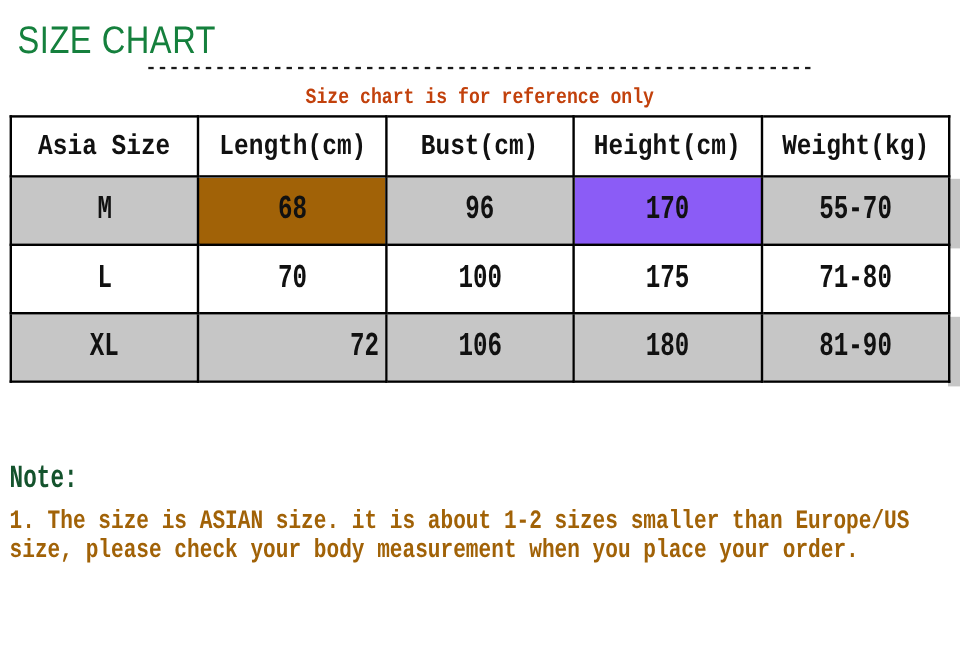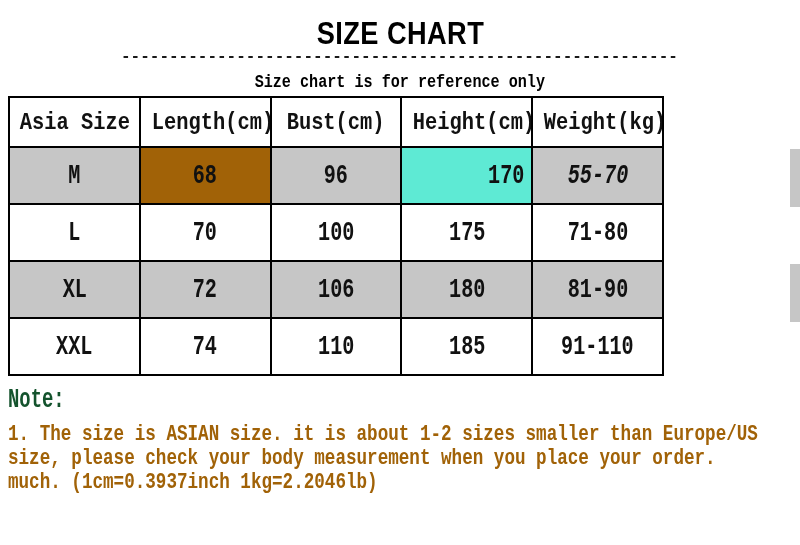--- a/index.html
+++ b/index.html
@@ -13,26 +13,25 @@
     height: 545px;
     overflow: hidden;
     font-family: "Liberation Mono", "DejaVu Sans Mono", monospace;
     color: #111111;
   }
   .abs { position: absolute; }
 
   
   .title {
     top: 16px; left: 0; width: 800px;
-    text-align: center;
     font-family: "Liberation Sans", "DejaVu Sans", sans-serif;
-    font-weight: bold;
+    font-weight: normal;
     font-size: 32px;
     line-height: 34px;
-    color: #000000;
+    color: #15803d;
     letter-spacing: 0.5px;
   }
   .title .sx { display: inline-block; transform: scaleX(0.85); transform-origin: center; }
 
   
   .divider {
     top: 50px; left: 121px; width: 558px; height: 15px;
     overflow: hidden;
     white-space: nowrap;
     font-size: 16px;
@@ -41,28 +40,28 @@
     color: #1a1a1a;
   }
 
   
   .subtitle {
     top: 72px; left: 0; width: 800px;
     text-align: center;
     font-size: 18px;
     font-weight: bold;
     line-height: 21px;
-    color: #000000;
+    color: #c2410c;
   }
   .subtitle .sx { display: inline-block; transform: scaleX(0.84); transform-origin: center; }
 
   
   .size-table-wrap { top: 96px; left: 8px; width: 784px; }
   table.size-table {
-    width: 656px;
+    width: 784px;
     border-collapse: collapse;
     table-layout: fixed;
     padding-left: 40px;
   }
   table.size-table td {
     border: 2px solid #000000;
     text-align: center;
     vertical-align: middle;
     padding: 0;
     overflow: hidden;
@@ -127,49 +126,41 @@
         <td><span class="th-sx">Asia Size</span></td>
         <td><span class="th-sx">Length(cm)</span></td>
         <td><span class="th-sx">Bust(cm)</span></td>
         <td><span class="th-sx">Height(cm)</span></td>
         <td><span class="th-sx">Weight(kg)</span></td>
       </tr>
       <tr class="bodyrow shaded">
         <td style="background: rgb(198, 198, 198);"><span class="td-sx">M</span></td>
         <td style="background: #a16207;"><span class="td-sx">68</span></td>
         <td style="background: rgb(198, 198, 198);"><span class="td-sx">96</span></td>
-        <td style="background: #5eead4; text-align: right;"><span class="td-sx">170</span></td>
-        <td style="background: rgb(198, 198, 198); font-style: italic;"><span class="td-sx">55-70</span></td>
+        <td style="background: #8b5cf6;"><span class="td-sx">170</span></td>
+        <td style="background: rgb(198, 198, 198);"><span class="td-sx">55-70</span></td>
       </tr>
       <tr class="bodyrow">
         <td><span class="td-sx">L</span></td>
         <td><span class="td-sx">70</span></td>
         <td><span class="td-sx">100</span></td>
         <td><span class="td-sx">175</span></td>
         <td><span class="td-sx">71-80</span></td>
       </tr>
       <tr class="bodyrow shaded">
         <td style="background: rgb(198, 198, 198); margin-top: 48px;"><span class="td-sx">XL</span></td>
-        <td style="background: rgb(198, 198, 198);"><span class="td-sx">72</span></td>
+        <td style="background: rgb(198, 198, 198); text-align: right;"><span class="td-sx">72</span></td>
         <td style="background: rgb(198, 198, 198); margin-left: 35px;"><span class="td-sx">106</span></td>
         <td style="background: rgb(198, 198, 198);"><span class="td-sx">180</span></td>
         <td style="background: rgb(198, 198, 198);"><span class="td-sx">81-90</span></td>
-      </tr>
-      <tr class="bodyrow">
-        <td><span class="td-sx">XXL</span></td>
-        <td><span class="td-sx">74</span></td>
-        <td><span class="td-sx">110</span></td>
-        <td><span class="td-sx">185</span></td>
-        <td><span class="td-sx">91-110</span></td>
       </tr>
     </tbody>
   </table>
 </div>
 
 <div class="abs note-heading" style="color: #14532d;">
   <span class="sx">Note:</span>
 </div>
 
 <div class="abs notes">
   <div class="note-line"><span class="sx">1. The size is ASIAN size. it is about 1-2 sizes smaller than Europe/US</span></div>
   <div class="note-line"><span class="sx">size, please check your body measurement when you place your order.</span></div>
-  <div class="note-line"><span class="sx">much. (1cm=0.3937inch 1kg=2.2046lb)</span></div>
 </div>
 
 </body></html>

